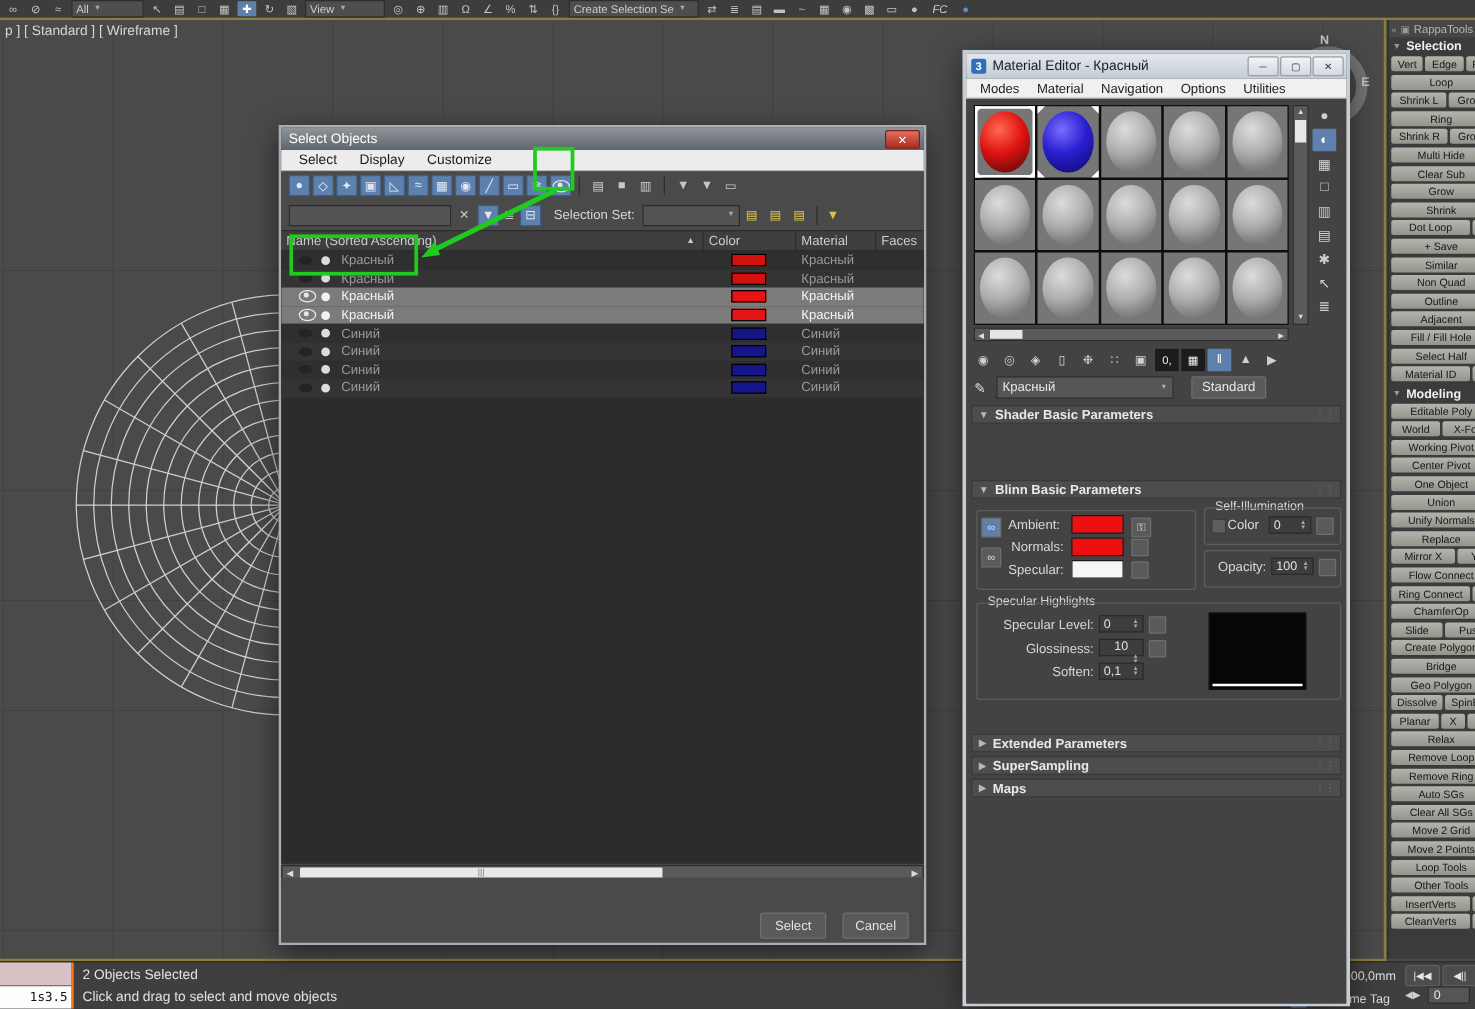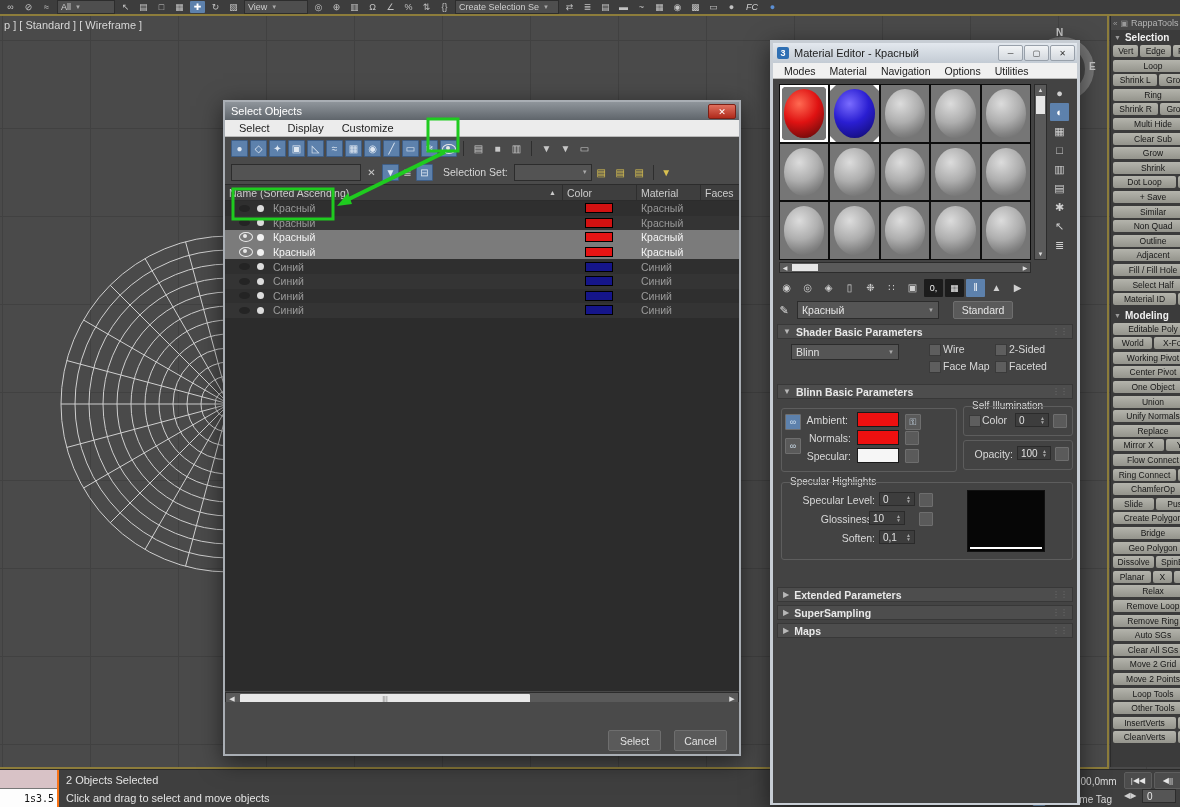--- a/index.html
+++ b/index.html
@@ -766,34 +766,20 @@
         <span class="dd-arrow">▼</span>
       </div>
       <div id="me-standard-btn">Standard</div>
     </div>
 
     <div class="rollout" style="top:245px;">
       <span class="arr">▼</span>
           <span>Shader Basic Parameters</span>
           <span class="grip">⋮⋮</span>
     </div>
-    <div style="position:absolute;left:4px;top:261px;width:296px;height:40px;">
-      <div id="me-combo-blinn" style="left:14px;top:4px;">
-        <span>Blinn</span>
-        <span class="dd-arrow">▼</span>
-      </div>
-      <div class="chk" style="left:152px;top:4px;"></div>
-      <div class="chk-label" style="left:166px;top:3px;">Wire</div>
-      <div class="chk" style="left:218px;top:4px;"></div>
-      <div class="chk-label" style="left:232px;top:3px;">2-Sided</div>
-      <div class="chk" style="left:152px;top:21px;"></div>
-      <div class="chk-label" style="left:166px;top:20px;">Face Map</div>
-      <div class="chk" style="left:218px;top:21px;"></div>
-      <div class="chk-label" style="left:232px;top:20px;">Faceted</div>
-    </div>
 
     <div class="rollout" style="top:305px;">
       <span class="arr">▼</span>
           <span>Blinn Basic Parameters</span>
           <span class="grip">⋮⋮</span>
     </div>
     <div style="position:absolute;left:4px;top:321px;width:296px;height:180px;">
       <div class="group" style="left:4px;top:8px;width:174px;height:62px;"></div>
       <div class="lockbtn lit" style="left:8px;top:14px;">∞</div>
       <div class="lockbtn" style="left:8px;top:38px;">∞</div>
@@ -836,21 +822,21 @@
       <div class="p-label" style="left:10px;top:94px;width:88px;">Specular Level:</div>
       <div class="spin" style="left:102px;top:92px;width:36px;">
         <span>0</span>
             <span class="arrows">
               <span>▲</span>
               <span>▼</span>
             </span>
       </div>
       <div class="map-btn" style="left:142px;top:93px;"></div>
       <div class="p-label" style="left:10px;top:113px;width:88px;">Glossiness:</div>
-      <div class="spin" style="left:92px;top:111px;width:36px;">
+      <div class="spin" style="left:102px;top:111px;width:36px;flex-direction:column;">
         <span>10</span>
             <span class="arrows">
               <span>▲</span>
               <span>▼</span>
             </span>
       </div>
       <div class="map-btn" style="left:142px;top:112px;"></div>
       <div class="p-label" style="left:10px;top:132px;width:88px;">Soften:</div>
       <div class="spin" style="left:102px;top:130px;width:36px;">
         <span>0,1</span>

